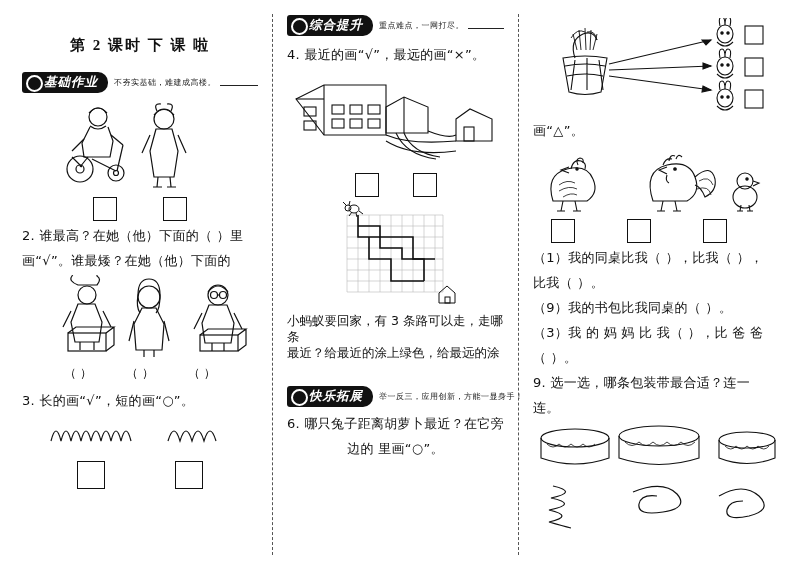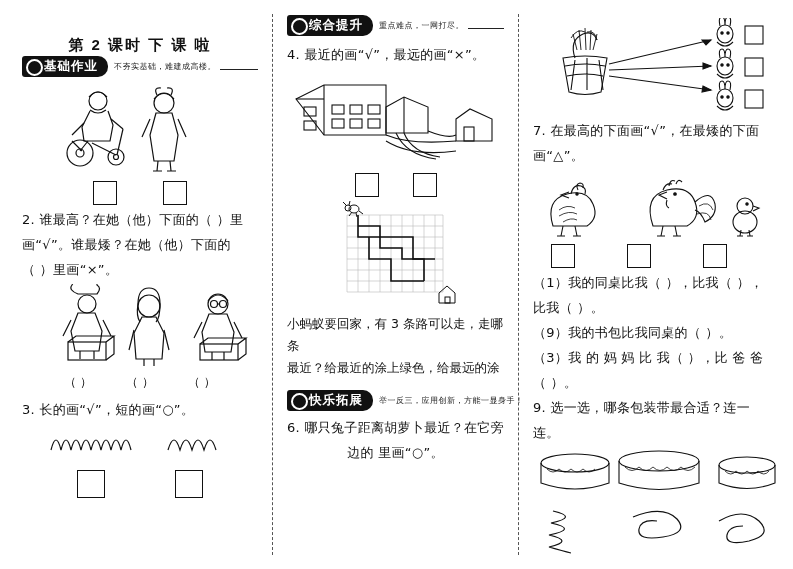--- a/index.html
+++ b/index.html
@@ -25,40 +25,42 @@
   .col1{left:22px;width:236px;}
   .col2{left:272px;width:232px;border-left:1px dashed #555;padding-left:14px;}
   .col3{left:518px;width:258px;border-left:1px dashed #555;padding-left:14px;}
 
   .title{
     text-align:center;
     font-size:15px;
     font-weight:bold;
     letter-spacing:2px;
     margin-top:22px;
-    font-family:Liberation Sans, sans-serif;
+    margin-bottom:16px;
+    font-family:Liberation Serif, serif;
   }
 
   .banner{
     position:relative;
     display:flex;
     align-items:center;
     margin-bottom:6px;
     height:22px;
   }
   .banner .tag{
     position:relative;
     background:#111;
     color:#fff;
     font-size:12.5px;
     font-weight:bold;
     padding:2px 10px 2px 22px;
     letter-spacing:1px;
     border-radius:3px 10px 10px 3px;
     white-space:nowrap;
+    font-style:italic;
   }
   .banner .tag:before{
     content:"";
     position:absolute;
     left:4px;top:3px;
     width:13px;height:13px;
     border-radius:50%;
     border:2px solid #fff;
     background:#111;
   }
@@ -105,21 +107,21 @@
   .parenrow{
     display:flex;
     justify-content:center;
     gap:34px;
     font-size:12px;
     margin-top:2px;
   }
 
   .fig{display:block;margin:4px auto;}
 
-  .smalltxt{font-size:12.5px;line-height:22px;}
+  .smalltxt{font-size:12.5px;line-height:16px;}
 
   .scribble{display:block;margin:0 auto;}
 </style>
 </head>
 <body>
 
 <div class="page">
 
   <div class="col col1">
 
@@ -159,21 +161,20 @@
       </g>
     </svg>
 
     <div class="boxrow">
       <span class="box"></span>
       <span class="box"></span>
     </div>
 
     <div class="q tight">2. 谁最高？在她（他）下面的（    ）里</div>
     <div class="q tight">画“√”。谁最矮？在她（他）下面的</div>
-    <div class="q tight">（    ）里画“×”。</div>
 
     <svg class="fig" width="225" height="86" viewBox="0 0 225 86">
       <g fill="none" stroke="#111" stroke-width="1.2">
 
         <path d="M50 10 q-10 -4 -6 -9 q2 -5 8 -3 q3 -5 10 -2 q7 -2 7 5 q5 3 0 9 z"></path>
         <circle cx="59" cy="20" r="9"></circle>
         <path d="M50 29 l-7 18 l4 20 l24 0 l3 -20 l-7 -18 z"></path>
         <path d="M43 36 l-8 16 M75 36 l8 16"></path>
         <path d="M52 67 l0 8 M66 67 l0 8"></path>
         <rect x="40" y="58" width="38" height="18"></rect>
@@ -283,21 +284,21 @@
       </g>
       <g fill="none" stroke="#111" stroke-width="1">
         <path d="M118 92 l8 -7 l8 7 l0 10 l-16 0 z"></path>
         <rect x="124" y="96" width="5" height="6"></rect>
       </g>
     </svg>
 
     <div class="smalltxt">小蚂蚁要回家，有 3 条路可以走，走哪条</div>
     <div class="smalltxt">最近？给最近的涂上绿色，给最远的涂</div>
 
-    <div class="banner" style="margin-top:10px;text-align:center;">
+    <div class="banner" style="margin-top:24px;text-align:center;">
       <span class="tag">快乐拓展</span>
       <span class="sub">举一反三，应用创新，方能一显身手！</span>
       <span class="rule"></span>
     </div>
 
     <div class="q tight">6. 哪只兔子距离胡萝卜最近？在它旁</div>
     <div class="q tight" style="display:flex;align-items:center;gap:4px;justify-content:center;">
       <span>边的        里画“○”。</span>
     </div>
 
@@ -344,21 +345,20 @@
             <circle cx="193" cy="79" r="1.2" fill="#111"></circle>
           <path d="M182 88 q8 8 16 0"></path>
         </g>
 
         <rect x="210" y="8" width="18" height="18"></rect>
         <rect x="210" y="40" width="18" height="18"></rect>
         <rect x="210" y="72" width="18" height="18"></rect>
       </g>
     </svg>
 
-    <div class="q tight">7. 在最高的下面画“√”，在最矮的下面</div>
     <div class="q tight">画“△”。</div>
 
     <svg class="fig" width="246" height="68" viewBox="0 0 246 68">
       <g fill="none" stroke="#111" stroke-width="1.1">
 
         <path d="M20 56 q-8 -26 14 -32 q20 -5 26 10 q6 14 -6 22 z"></path>
         <path d="M38 24 q2 -10 10 -8 q6 2 4 8"></path>
         <path d="M45 20 q-3 -6 2 -7 q4 0 3 5"></path>
         <circle cx="44" cy="24" r="1.2" fill="#111"></circle>
         <path d="M36 22 l-8 3 l8 3"></path>

